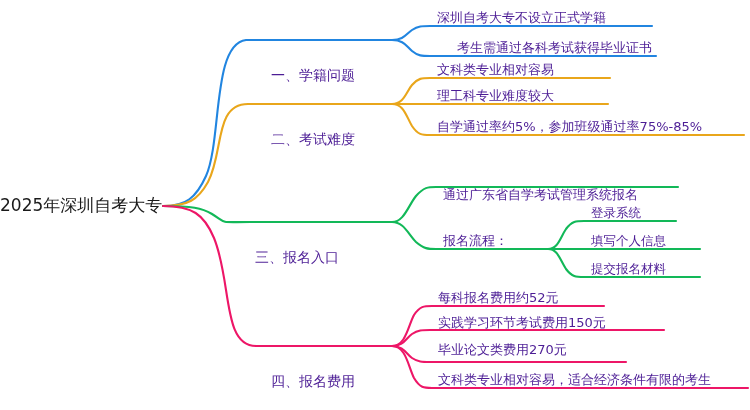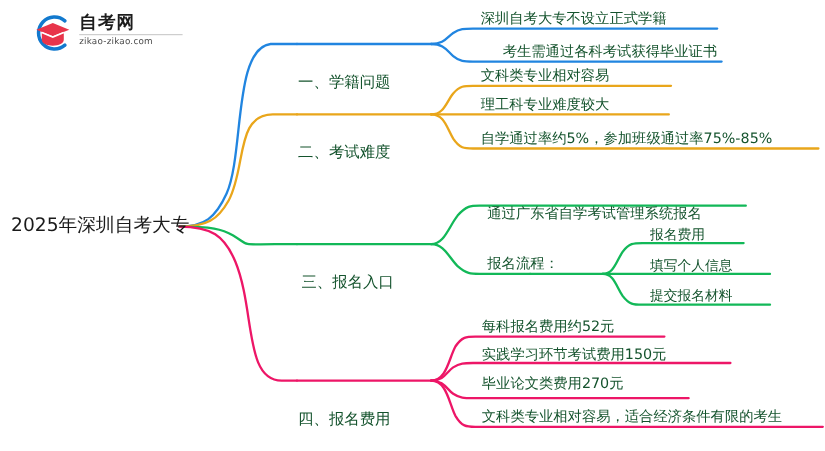--- a/index.html
+++ b/index.html
@@ -62,21 +62,21 @@
   .logo-en {
     font-size: 8px;
     color: #4a4a4a;
     letter-spacing: 0.2px;
     line-height: 10px;
     font-family: "DejaVu Sans", "Liberation Sans", sans-serif;
   }
   
   .node {
     position: absolute;
-    color: #14532d;
+    color: #4c1d95;
     white-space: nowrap;
     line-height: 1;
   }
   .root-node {
     font-size: 17px;
     color: #1a1a1a;
   }
   .lvl1 {
     font-size: 14px;
     margin-top: 36px;
@@ -118,49 +118,36 @@
 
       <path stroke="#ED1667" stroke-width="2.1" d="M163,206 C 192,206 204,214 214,238 C 232,282 222,346 256,346 L 270,346"></path>
       <path stroke="#ED1667" stroke-width="2.1" d="M270,346 L 392,346"></path>
       <path stroke="#ED1667" stroke-width="2.1" d="M392,346 C 406,346 408,326 414,315 C 420,306 424,306 432,306 L 604,306"></path>
       <path stroke="#ED1667" stroke-width="2.1" d="M392,346 C 404,346 406,338 412,334 C 418,330 422,330 430,330 L 664,330"></path>
       <path stroke="#ED1667" stroke-width="2.1" d="M392,346 C 404,346 406,354 412,358 C 418,362 422,362 430,362 L 626,362"></path>
       <path stroke="#ED1667" stroke-width="2.1" d="M392,346 C 406,346 408,366 414,378 C 420,388 424,388 432,388 L 748,388"></path>
     </g>
   </svg>
 
-  <div class="logo">
-    <svg class="logo-mark" viewBox="0 0 40 36">
-      <path d="M31 7 A 14.5 14.5 0 1 0 31 29" fill="none" stroke="#1279CE" stroke-width="3.2" stroke-linecap="round"></path>
-      <path d="M20 9 L 35 15 L 20 21 L 5 15 Z" fill="#E8344A"></path>
-      <path d="M10 17.5 L 10 24 C 10 27.6 14.4 29.6 20 29.6 C 25.6 29.6 30 27.6 30 24 L 30 17.5 L 20 21.6 Z" fill="#E8344A"></path>
-      <path d="M10 17.5 L 20 21.6 L 30 17.5" fill="none" stroke="#ffffff" stroke-width="1.6"></path>
-    </svg>
-    <div class="logo-text">
-      <div class="logo-cn">自考网</div>
-      <div class="logo-rule"></div>
-      <div class="logo-en">zikao-zikao.com</div>
-    </div>
-  </div>
 
-  <div class="node root-node" style="left:10px; top:197px;">2025年深圳自考大专</div>
+  <div class="node root-node" style="left:0; top:197px;">2025年深圳自考大专</div>
 
   <div class="node lvl1" style="left:271px; top:32px;">一、学籍问题</div>
   <div class="node lvl2" style="left:437px; top:11px;">深圳自考大专不设立正式学籍</div>
   <div class="node lvl2" style="left:437px; top:41px;margin-left:20px;">考生需通过各科考试获得毕业证书</div>
 
   <div class="node lvl1" style="left:271px; top:96px;">二、考试难度</div>
   <div class="node lvl2" style="left:437px; top:89px;">理工科专业难度较大</div>
   <div class="node lvl2" style="left:437px; top:63px;">文科类专业相对容易</div>
   <div class="node lvl2" style="left:437px; top:120px;">自学通过率约5%，参加班级通过率75%-85%</div>
 
-  <div class="node lvl1" style="left:274px; top:214px;">三、报名入口</div>
+  <div class="node lvl1" style="left:255px; top:214px;">三、报名入口</div>
   <div class="node lvl2" style="left:443px; top:188px;">通过广东省自学考试管理系统报名</div>
   <div class="node lvl2" style="left:443px; top:234px;">报名流程：</div>
-  <div class="node lvl3" style="left:591px; top:207px;">报名费用</div>
+  <div class="node lvl3" style="left:591px; top:207px;">登录系统</div>
   <div class="node lvl3" style="left:591px; top:235px;">填写个人信息</div>
   <div class="node lvl3" style="left:591px; top:263px;">提交报名材料</div>
 
   <div class="node lvl1" style="left:271px; top:338px;">四、报名费用</div>
   <div class="node lvl2" style="left:438px; top:291px;">每科报名费用约52元</div>
   <div class="node lvl2" style="left:438px; top:316px;">实践学习环节考试费用150元</div>
   <div class="node lvl2" style="left:438px; top:343px;">毕业论文类费用270元</div>
   <div class="node lvl2" style="left:438px; top:373px;">文科类专业相对容易，适合经济条件有限的考生</div>
 
 </div>

